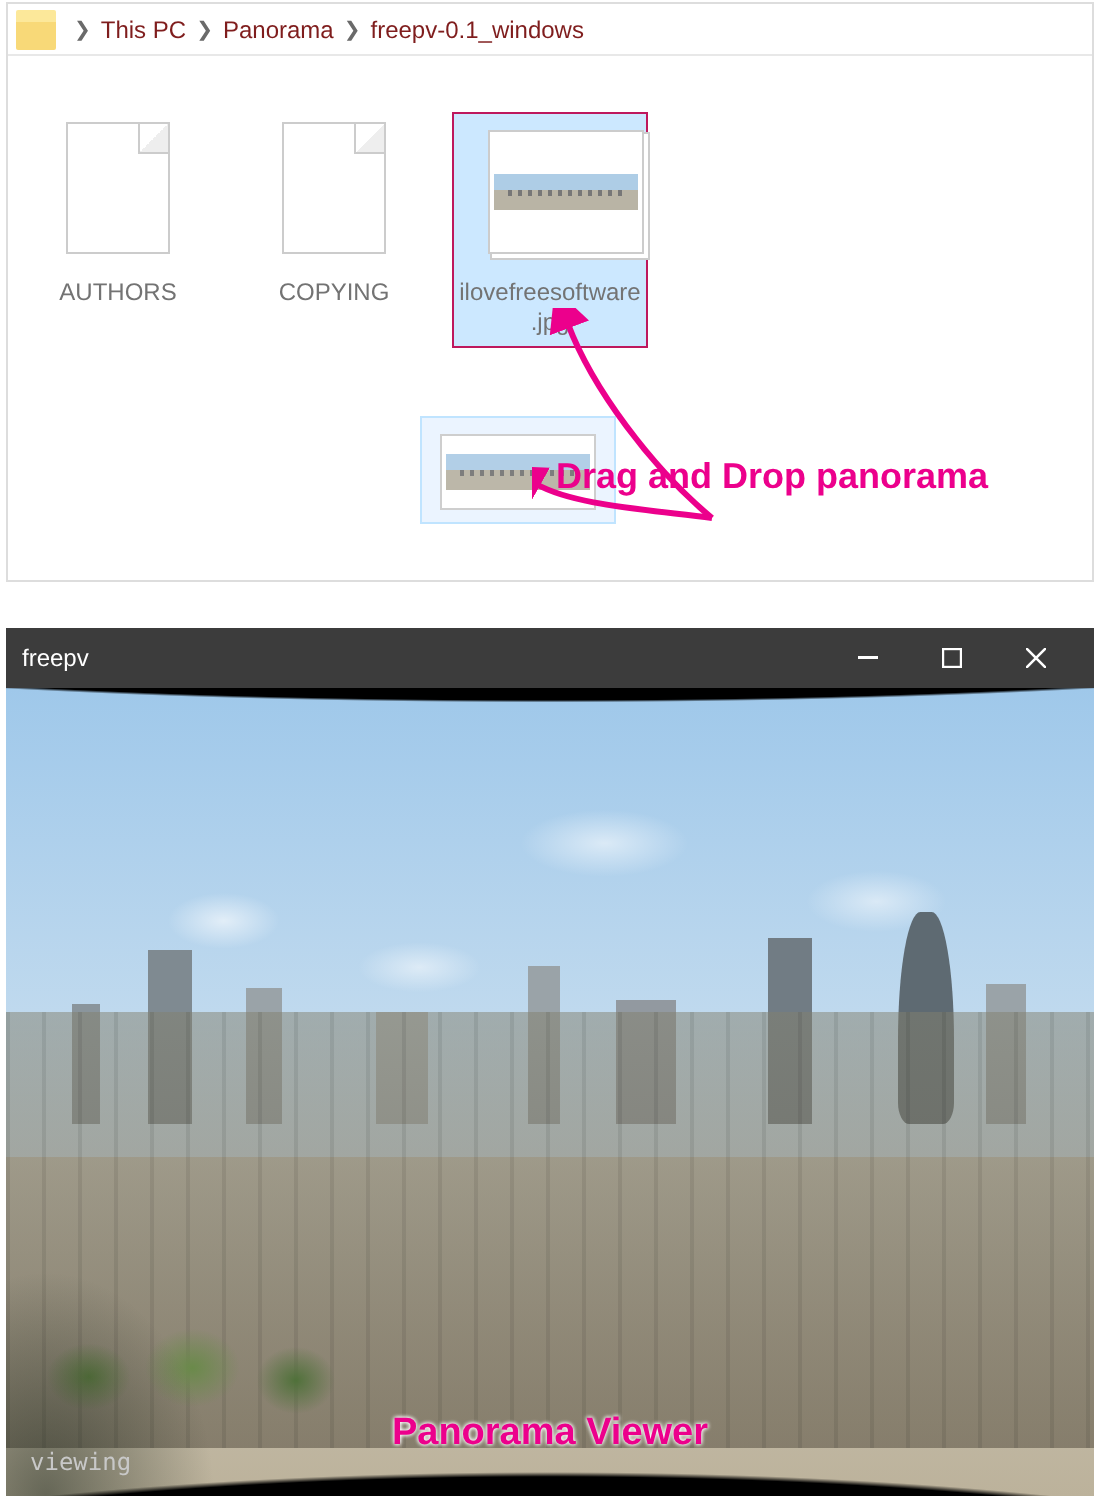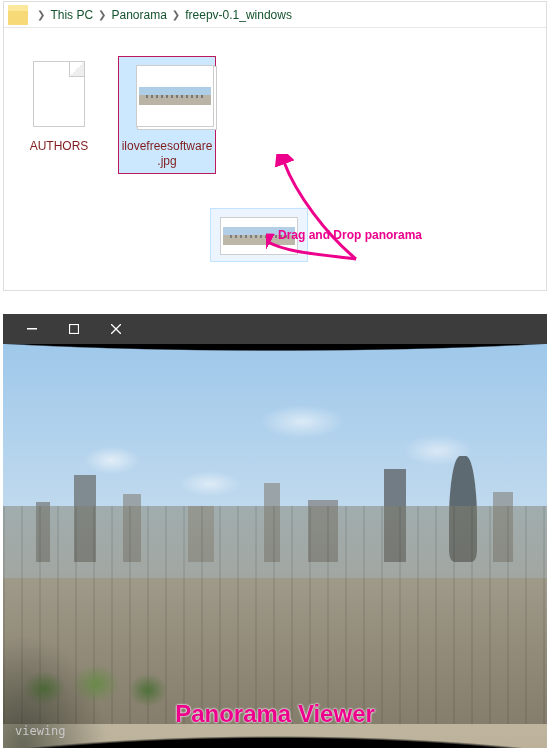--- a/index.html
+++ b/index.html
@@ -35,21 +35,21 @@
     background: linear-gradient(to bottom, #fce89a 30%, #f8d978 30%);
     border-radius: 1px;
     position: relative;
     margin-right: 4px;
   }
   .crumb-sep {
     color: #6a6a6a;
     font-size: 10px;
     padding: 0 3px;
   }
-  .crumb { color: #14532d; }
+  .crumb { color: #7f1d1d; }
 
   .icon-area {
     position: relative;
     height: 258px;
     padding: 28px 6px 0;
     display: flex;
     gap: 10px;
     align-items: flex-start;
   }
   .file {
@@ -126,40 +126,40 @@
     content:""; position:absolute; top:0; right:0; width:14px; height:14px;
     background:linear-gradient(135deg,#fff 50%,#eee 50%);
     border-left:1px solid #ccc; border-bottom:1px solid #ccc;
   }
   .gears { position:absolute; left:10px; top:16px; width:34px; height:34px; }
   .gear { position:absolute; border-radius:50%; background:#d9d9d9;
     box-shadow: inset 0 0 0 3px #c7c7c7; }
   .gear.big{width:22px;height:22px;left:0;top:12px;}
   .gear.sm{width:16px;height:16px;left:16px;top:0;}
   .file-label {
-    color:#7f1d1d; line-height:1.25; word-break:break-word;
+    color:#737373; line-height:1.25; word-break:break-word;
     max-width:94px;
   }
 
   
   .drag-ghost {
     position:absolute; left:206px; top:180px;
     width:98px; border:1px solid #bde3ff; background:#eaf4ff;
     text-align:center; padding:8px 2px 6px; opacity:0.95;
   }
   .drag-ghost .jpg-icon{ width:78px; height:38px; margin:0 auto; box-shadow:none; }
 
   
   .annotation {
     position:absolute; left:262px; top:126px; width:200px; height:120px;
     pointer-events:none;
   }
   .anno-text{
     position:absolute; left:274px; top:226px;
-    color:#ec008c; font-weight:bold; font-size:12px;
+    color:#ec008c; font-weight:bold; font-size:18px;
     pointer-events:none;
   }
 
   
   .viewer {
     position:absolute; top:314px; left:3px; width:544px; height:434px;
     background:#000;
   }
   .titlebar {
     height:30px; background:#3c3c3c; color:#fff;
@@ -228,21 +228,21 @@
   .shadow-fg{
     position:absolute; left:-20px; bottom:0; width:160px; height:180px;
     background: radial-gradient(120px 160px at 25% 100%, rgba(30,40,30,.55), transparent 70%);
   }
   .status{
     position:absolute; left:12px; bottom:10px; color:#c8c8c8;
     font-family: Consolas, monospace; font-size:12px;
   }
   .viewer-label{
     position:absolute; left:0; right:0; bottom:20px; text-align:center;
-    color:#ec008c; font-weight:bold; font-size:24px;
+    color:#ec008c; font-weight:bold; font-size:19px;
     text-shadow: 0 0 2px #fff, 0 0 2px #fff;
   }
 </style>
 </head>
 <body>
 
 <div class="explorer">
   <div class="breadcrumb">
     <span class="folder-icon"></span>
     <span class="crumb-sep">❯</span>
@@ -252,20 +252,26 @@
     <span class="crumb-sep">❯</span>
     <span class="crumb">freepv-0.1_windows</span>
   </div>
 
   <div class="icon-area">
     <div class="file">
       <div class="file-icon">
           <div class="blank-page"></div>
         </div>
       <div class="file-label">AUTHORS</div>
+    </div>
+    <div class="file">
+      <div class="file-icon">
+          <div class="blank-page"></div>
+        </div>
+      <div class="file-label">COPYING</div>
     </div>
     <div class="file selected">
       <div class="file-icon">
         <div class="jpg-icon">
             <div class="pano-strip"></div>
           </div>
       </div>
       <div class="file-label">ilovefreesoftware.jpg</div>
     </div>
 
@@ -283,20 +289,21 @@
       </defs>
       <path d="M90,105 C60,80 30,40 18,8" stroke="#ec008c" stroke-width="3" fill="none" marker-end="url(#ah)"></path>
       <path d="M90,105 C50,100 20,98 2,88" stroke="#ec008c" stroke-width="3" fill="none" marker-end="url(#ah)"></path>
     </svg>
   </div>
   <div class="anno-text">Drag and Drop panorama</div>
 </div>
 
 <div class="viewer">
   <div class="titlebar">
+    <span class="title">freepv</span>
     <div class="winbtn">
       <svg width="10" height="10">
           <rect y="4" width="10" height="1.5" fill="#fff"></rect>
         </svg>
     </div>
     <div class="winbtn">
       <svg width="10" height="10">
           <rect x="0.5" y="0.5" width="9" height="9" fill="none" stroke="#fff" stroke-width="1.2"></rect>
         </svg>
     </div>

